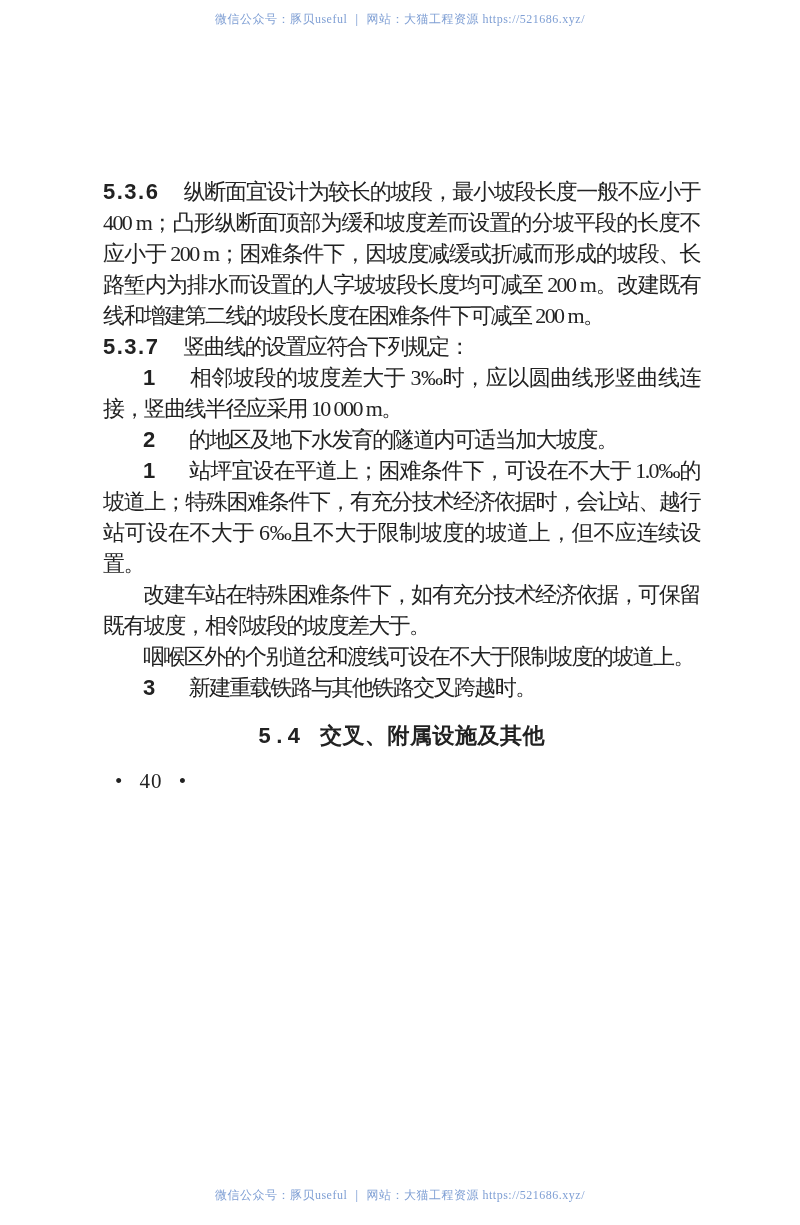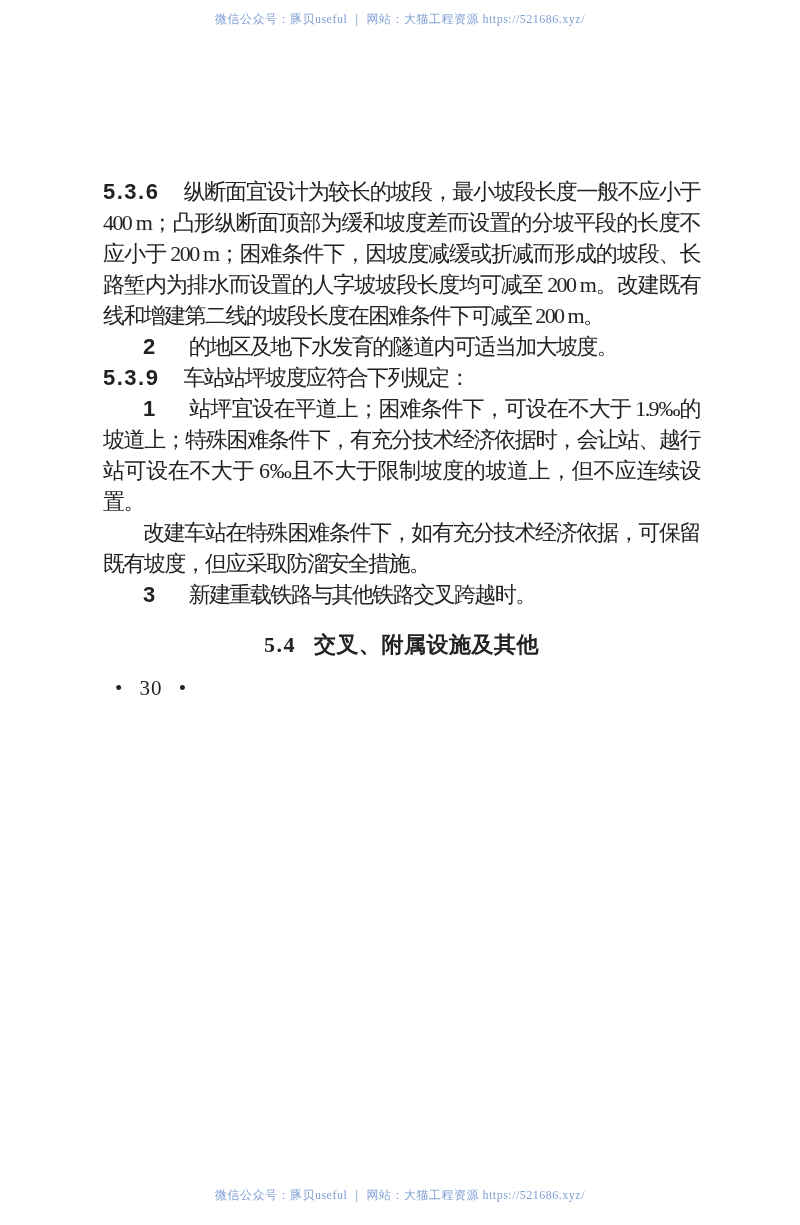--- a/index.html
+++ b/index.html
@@ -54,21 +54,21 @@
   p.item > .num { margin-right: 32px; }
 
   p.plain { text-indent: 40px; }
 
   h3.section-heading {
     margin: 21px 0 14px 0;
     text-align: center;
     font-size: 22px;
     line-height: 28px;
     font-weight: bold;
-    font-family: Liberation Serif, serif;
+    font-family: Liberation Mono, monospace;
     letter-spacing: 0.5px;
     text-indent: 0;
   }
   h3.section-heading .heading-num { margin-right: 18px; letter-spacing: 1.5px; }
 
   .page-num {
     margin-top: 7px;
     text-indent: 12px;
     font-size: 21px;
     letter-spacing: 1px;
@@ -82,49 +82,55 @@
 <div class="page">
 
   <div class="watermark header">微信公众号：豚贝useful ｜ 网站：大猫工程资源 https://521686.xyz/</div>
 
   <main class="doc">
 
     <p class="clause">
       <span class="num">5.3.6</span><span>纵断面宜设计为较长的坡段，最小坡段长度一般不应小于 400 m；凸形纵断面顶部为缓和坡度差而设置的分坡平段的长度不应小于 200 m；困难条件下，因坡度减缓或折减而形成的坡段、长路堑内为排水而设置的人字坡坡段长度均可减至 200 m。改建既有线和增建第二线的坡段长度在困难条件下可减至 200 m。</span>
     </p>
 
+    <p class="clause">
+      <span class="num">5.3.7</span><span>竖曲线的设置应符合下列规定：</span>
+    </p>
 
+    <p class="item">
+      <span class="num">1</span><span>相邻坡段的坡度差大于 3‰时，应以圆曲线形竖曲线连接，竖曲线半径应采用 10 000 m。</span>
+    </p>
 
     <p class="item">
       <span class="num">2</span><span>的地区及地下水发育的隧道内可适当加大坡度。</span>
     </p>
 
 
-    <p class="clause">
-      <span class="num">5.3.9</span><span>车站站坪坡度应符合下列规定：</span>
-    </p>
 
     <p class="item">
-      <span class="num">1</span><span>站坪宜设在平道上；困难条件下，可设在不大于 1.9‰的坡道上；特殊困难条件下，有充分技术经济依据时，会让站、越行站可设在不大于 6‰且不大于限制坡度的坡道上，但不应连续设置。</span>
+      <span class="num">1</span><span>站坪宜设在平道上；困难条件下，可设在不大于 1.0‰的坡道上；特殊困难条件下，有充分技术经济依据时，会让站、越行站可设在不大于 6‰且不大于限制坡度的坡道上，但不应连续设置。</span>
     </p>
 
     <p class="plain">
-      <span>改建车站在特殊困难条件下，如有充分技术经济依据，可保留既有坡度，但应采取防溜安全措施。</span>
+      <span>改建车站在特殊困难条件下，如有充分技术经济依据，可保留既有坡度，相邻坡段的坡度差大于。</span>
     </p>
 
 
+    <p class="plain">
+      <span>咽喉区外的个别道岔和渡线可设在不大于限制坡度的坡道上。</span>
+    </p>
 
     <p class="item">
       <span class="num">3</span><span>新建重载铁路与其他铁路交叉跨越时。</span>
     </p>
 
     <h3 class="section-heading">
       <span class="heading-num">5.4</span><span>交叉、附属设施及其他</span>
     </h3>
 
 
-    <div class="page-num">• 30 •</div>
+    <div class="page-num">• 40 •</div>
 
   </main>
 
   <div class="watermark footer">微信公众号：豚贝useful ｜ 网站：大猫工程资源 https://521686.xyz/</div>
 
 </div>
 
 </body></html>

